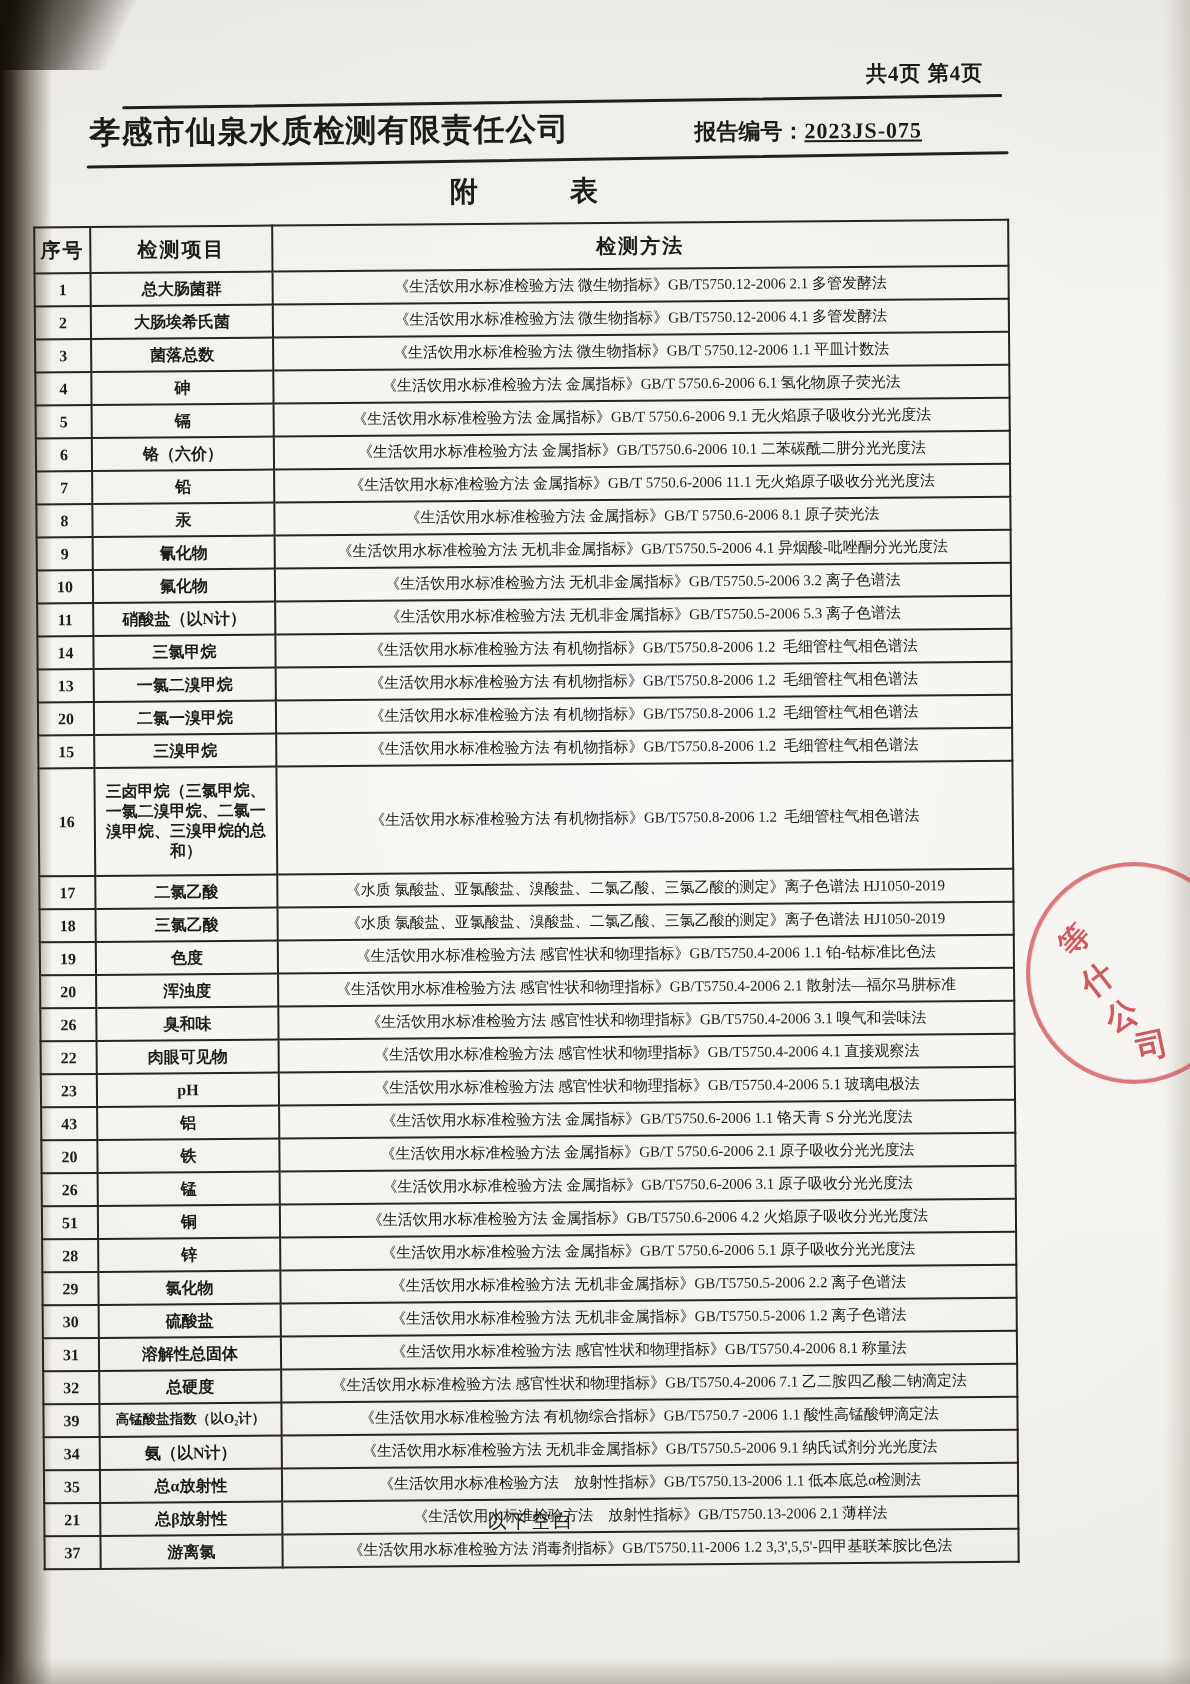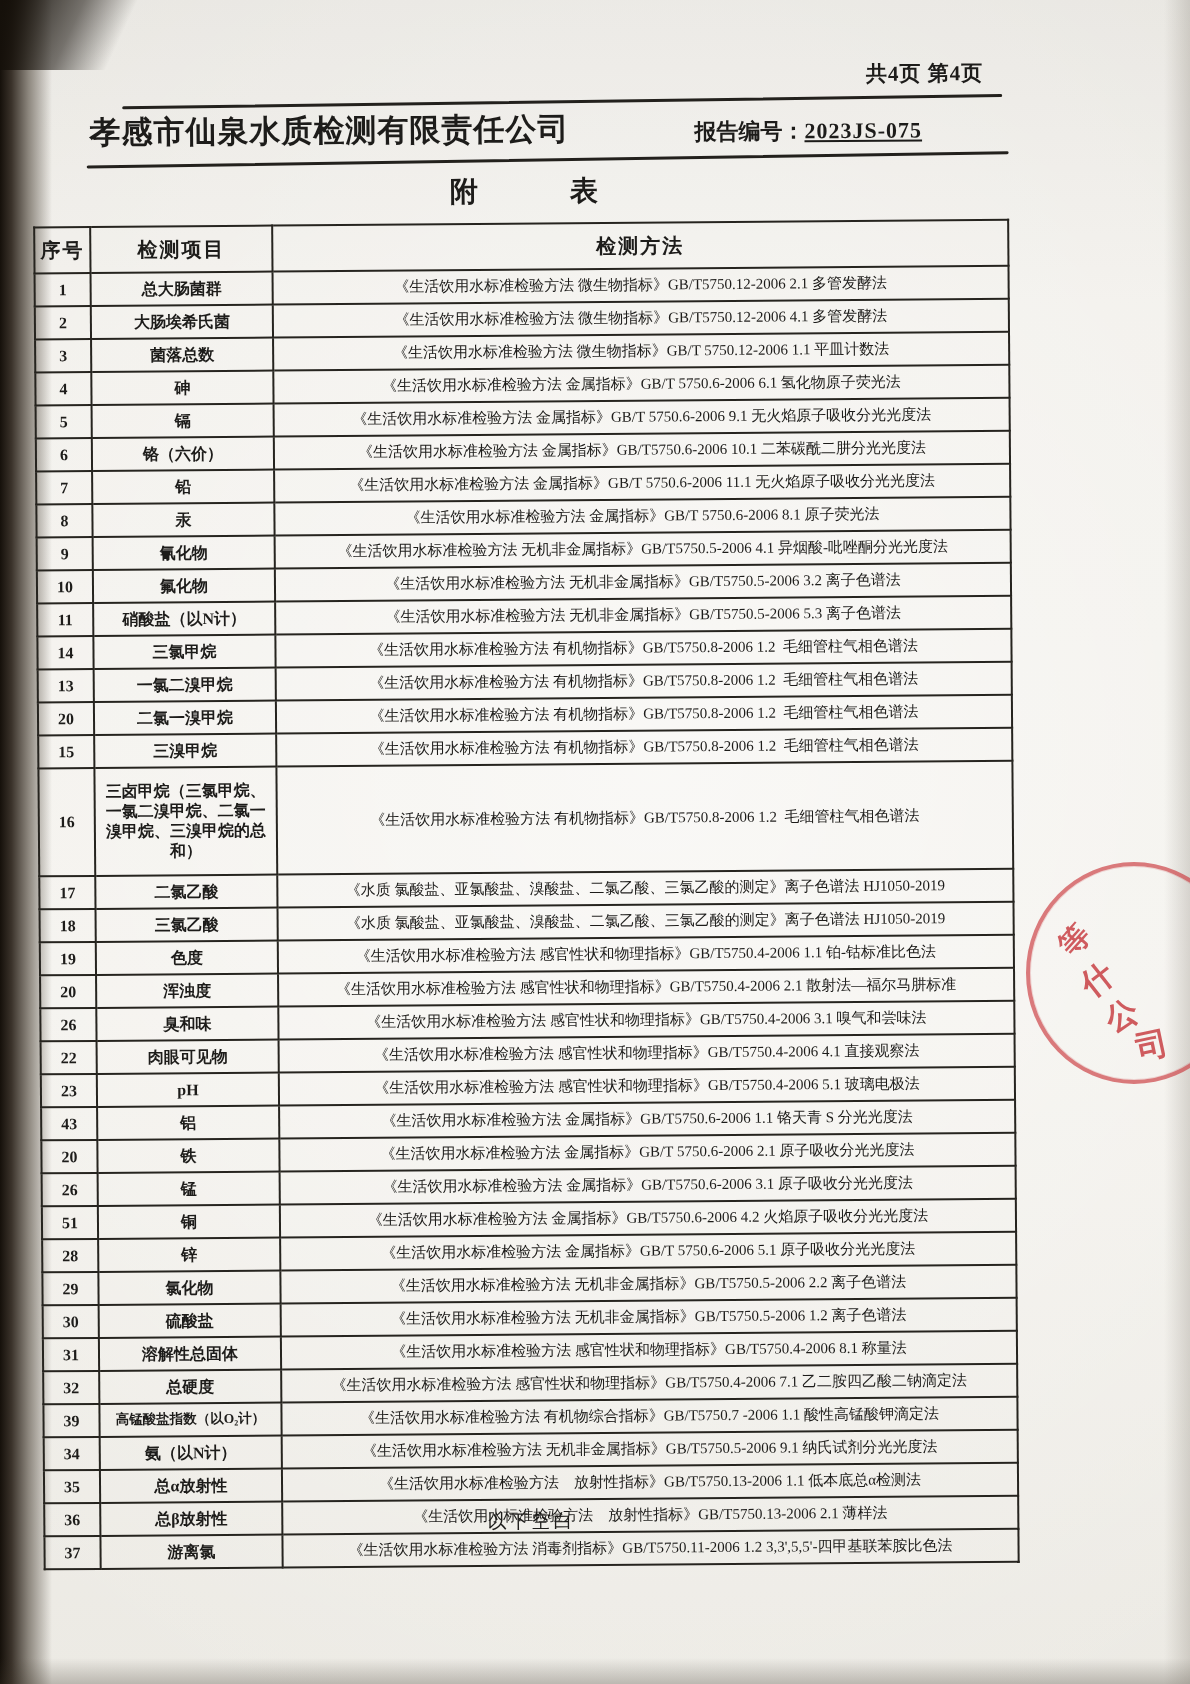--- a/index.html
+++ b/index.html
@@ -298,21 +298,21 @@
           <td class="method">《生活饮用水标准检验方法 无机非金属指标》GB/T5750.5-2006 9.1 纳氏试剂分光光度法</td>
         </tr>
 
         <tr>
           <td class="no">35</td>
           <td class="item">总α放射性</td>
           <td class="method">《生活饮用水标准检验方法　放射性指标》GB/T5750.13-2006 1.1 低本底总α检测法</td>
         </tr>
 
         <tr>
-          <td class="no">36</td>
+          <td class="no">21</td>
           <td class="item">总β放射性</td>
           <td class="method">《生活饮用水标准检验方法　放射性指标》GB/T5750.13-2006 2.1 薄样法</td>
         </tr>
 
         <tr>
           <td class="no">37</td>
           <td class="item">游离氯</td>
           <td class="method">《生活饮用水标准检验方法 消毒剂指标》GB/T5750.11-2006 1.2 3,3',5,5'-四甲基联苯胺比色法</td>
         </tr>
       </tbody>

